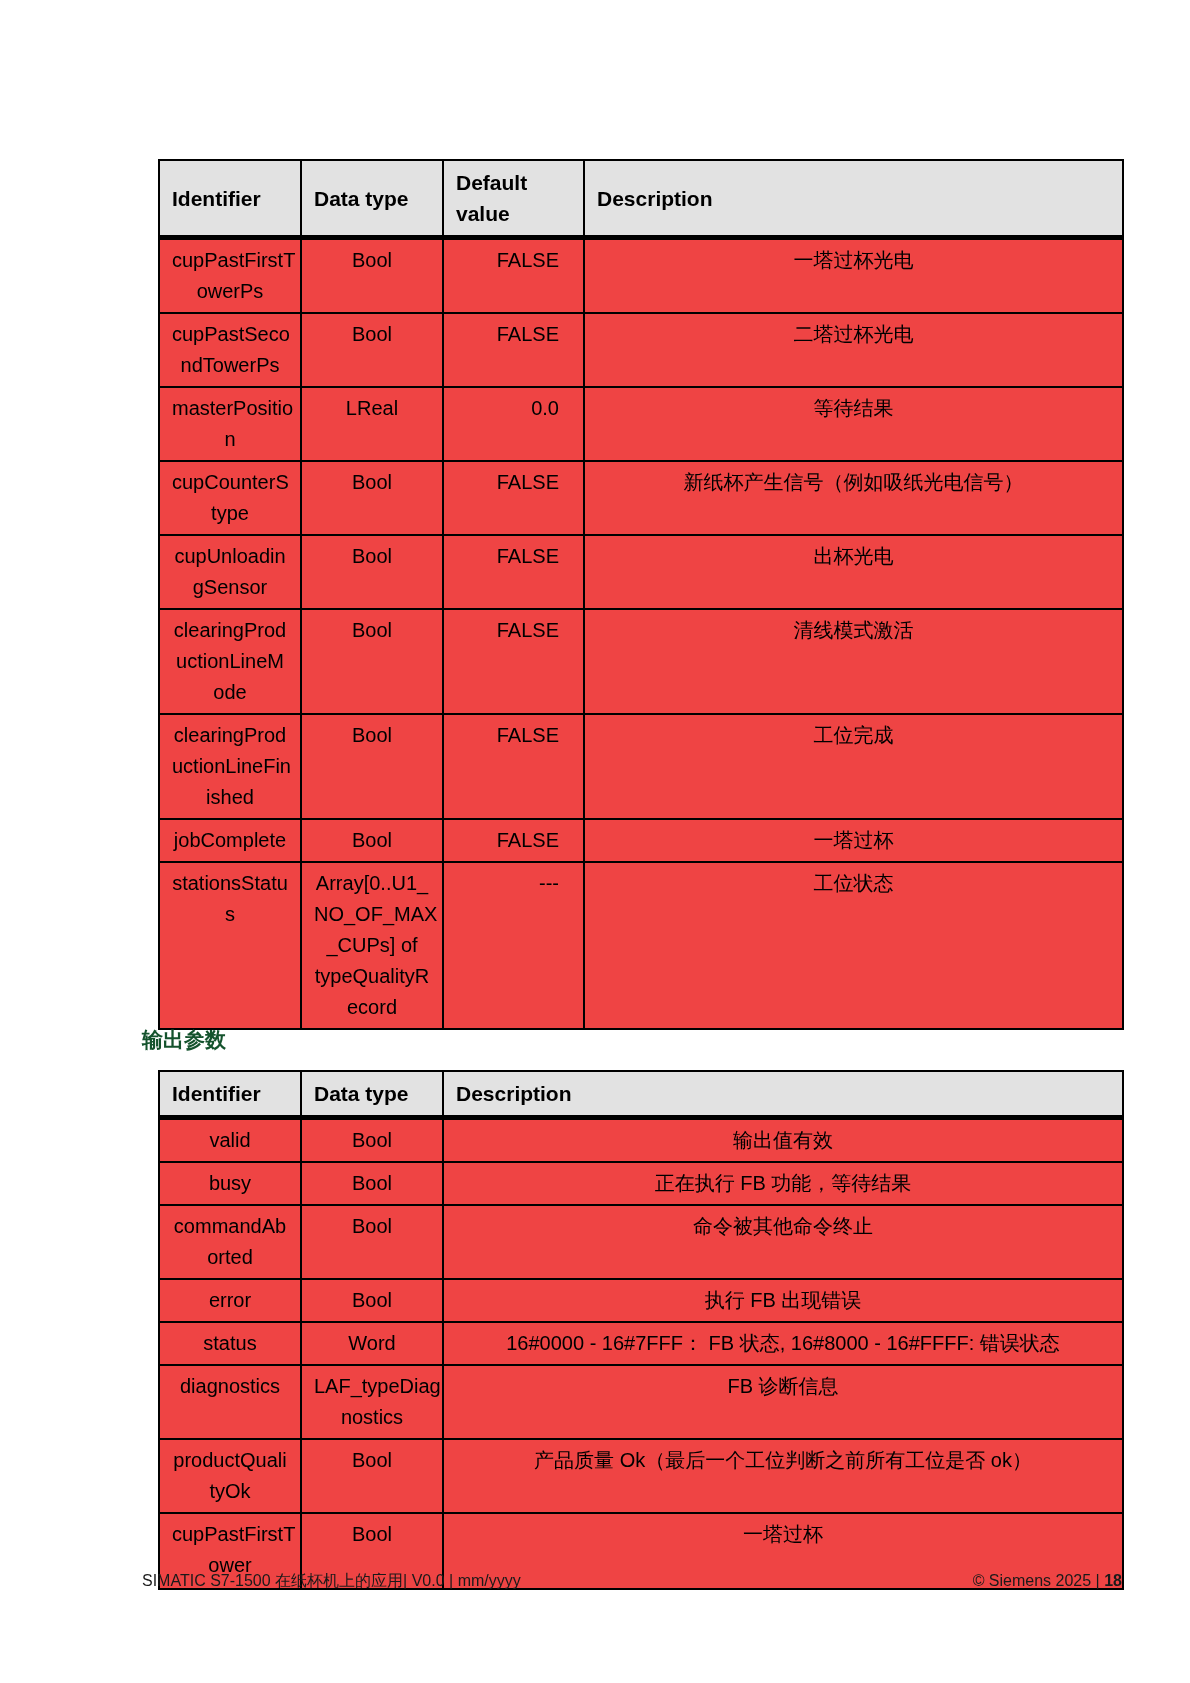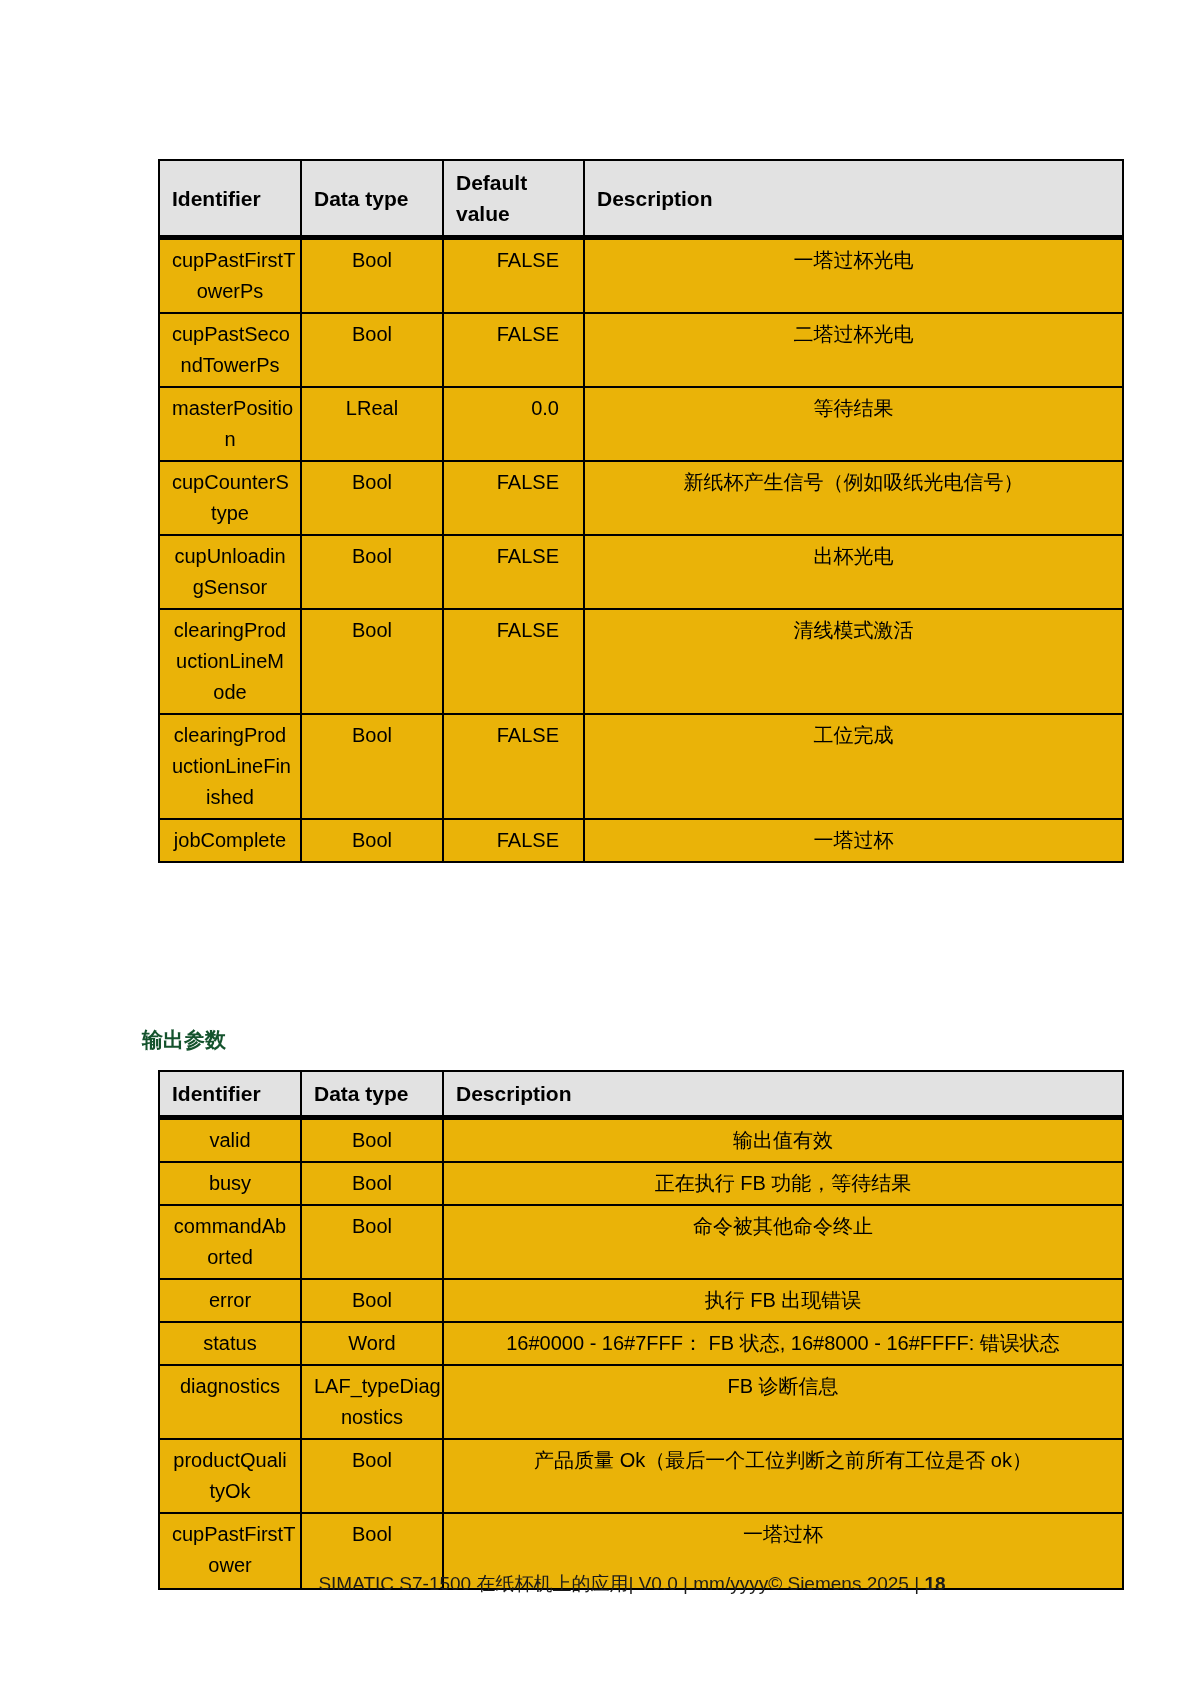--- a/index.html
+++ b/index.html
@@ -16,21 +16,21 @@
     background: #ffffff;
     overflow: hidden;
   }
 
   table.param-table {
     border-collapse: collapse;
     table-layout: fixed;
     position: absolute;
     left: 158px;
     width: 964px;
-    background: #eab308;
+    background: #ef4444;
   }
   #input-table { top: 159px; }
   #output-table { top: 1070px; }
 
   .param-table th, .param-table td {
     border: 2px solid #000;
     font-size: 20px;
     line-height: 31px;
     white-space: pre-line;
     overflow: hidden;
@@ -63,23 +63,23 @@
     font-weight: bold;
     color: #14532d;
   }
 
   .footer {
     position: absolute;
     left: 142px;
     right: 68px;
     top: 1571px;
     display: flex;
-    justify-content: center;
+    justify-content: space-between;
     align-items: baseline;
-    font-size: 19px;
+    font-size: 16px;
     color: #1a1a1a;
   }
   .footer .pagenum { font-weight: bold; }
 </style>
 </head>
 <body>
 
 <div class="page">
 
   <table class="param-table" id="input-table">
@@ -149,20 +149,31 @@
         <td>Bool</td>
         <td class="num">FALSE</td>
         <td>工位完成</td>
       </tr>
       <tr>
         <td>jobComplete</td>
         <td>Bool</td>
         <td class="num">FALSE</td>
         <td>一塔过杯</td>
       </tr>
+      <tr>
+        <td>stationsStatu
+s</td>
+        <td>Array[0..U1_
+NO_OF_MAX
+_CUPs] of
+typeQualityR
+ecord</td>
+        <td class="num">---</td>
+        <td>工位状态</td>
+      </tr>
     </tbody>
   </table>
 
   <div class="section-heading">输出参数</div>
 
   <table class="param-table" id="output-table">
     <colgroup>
       <col style="width:142px">
         <col style="width:142px">
         <col style="width:680px">

